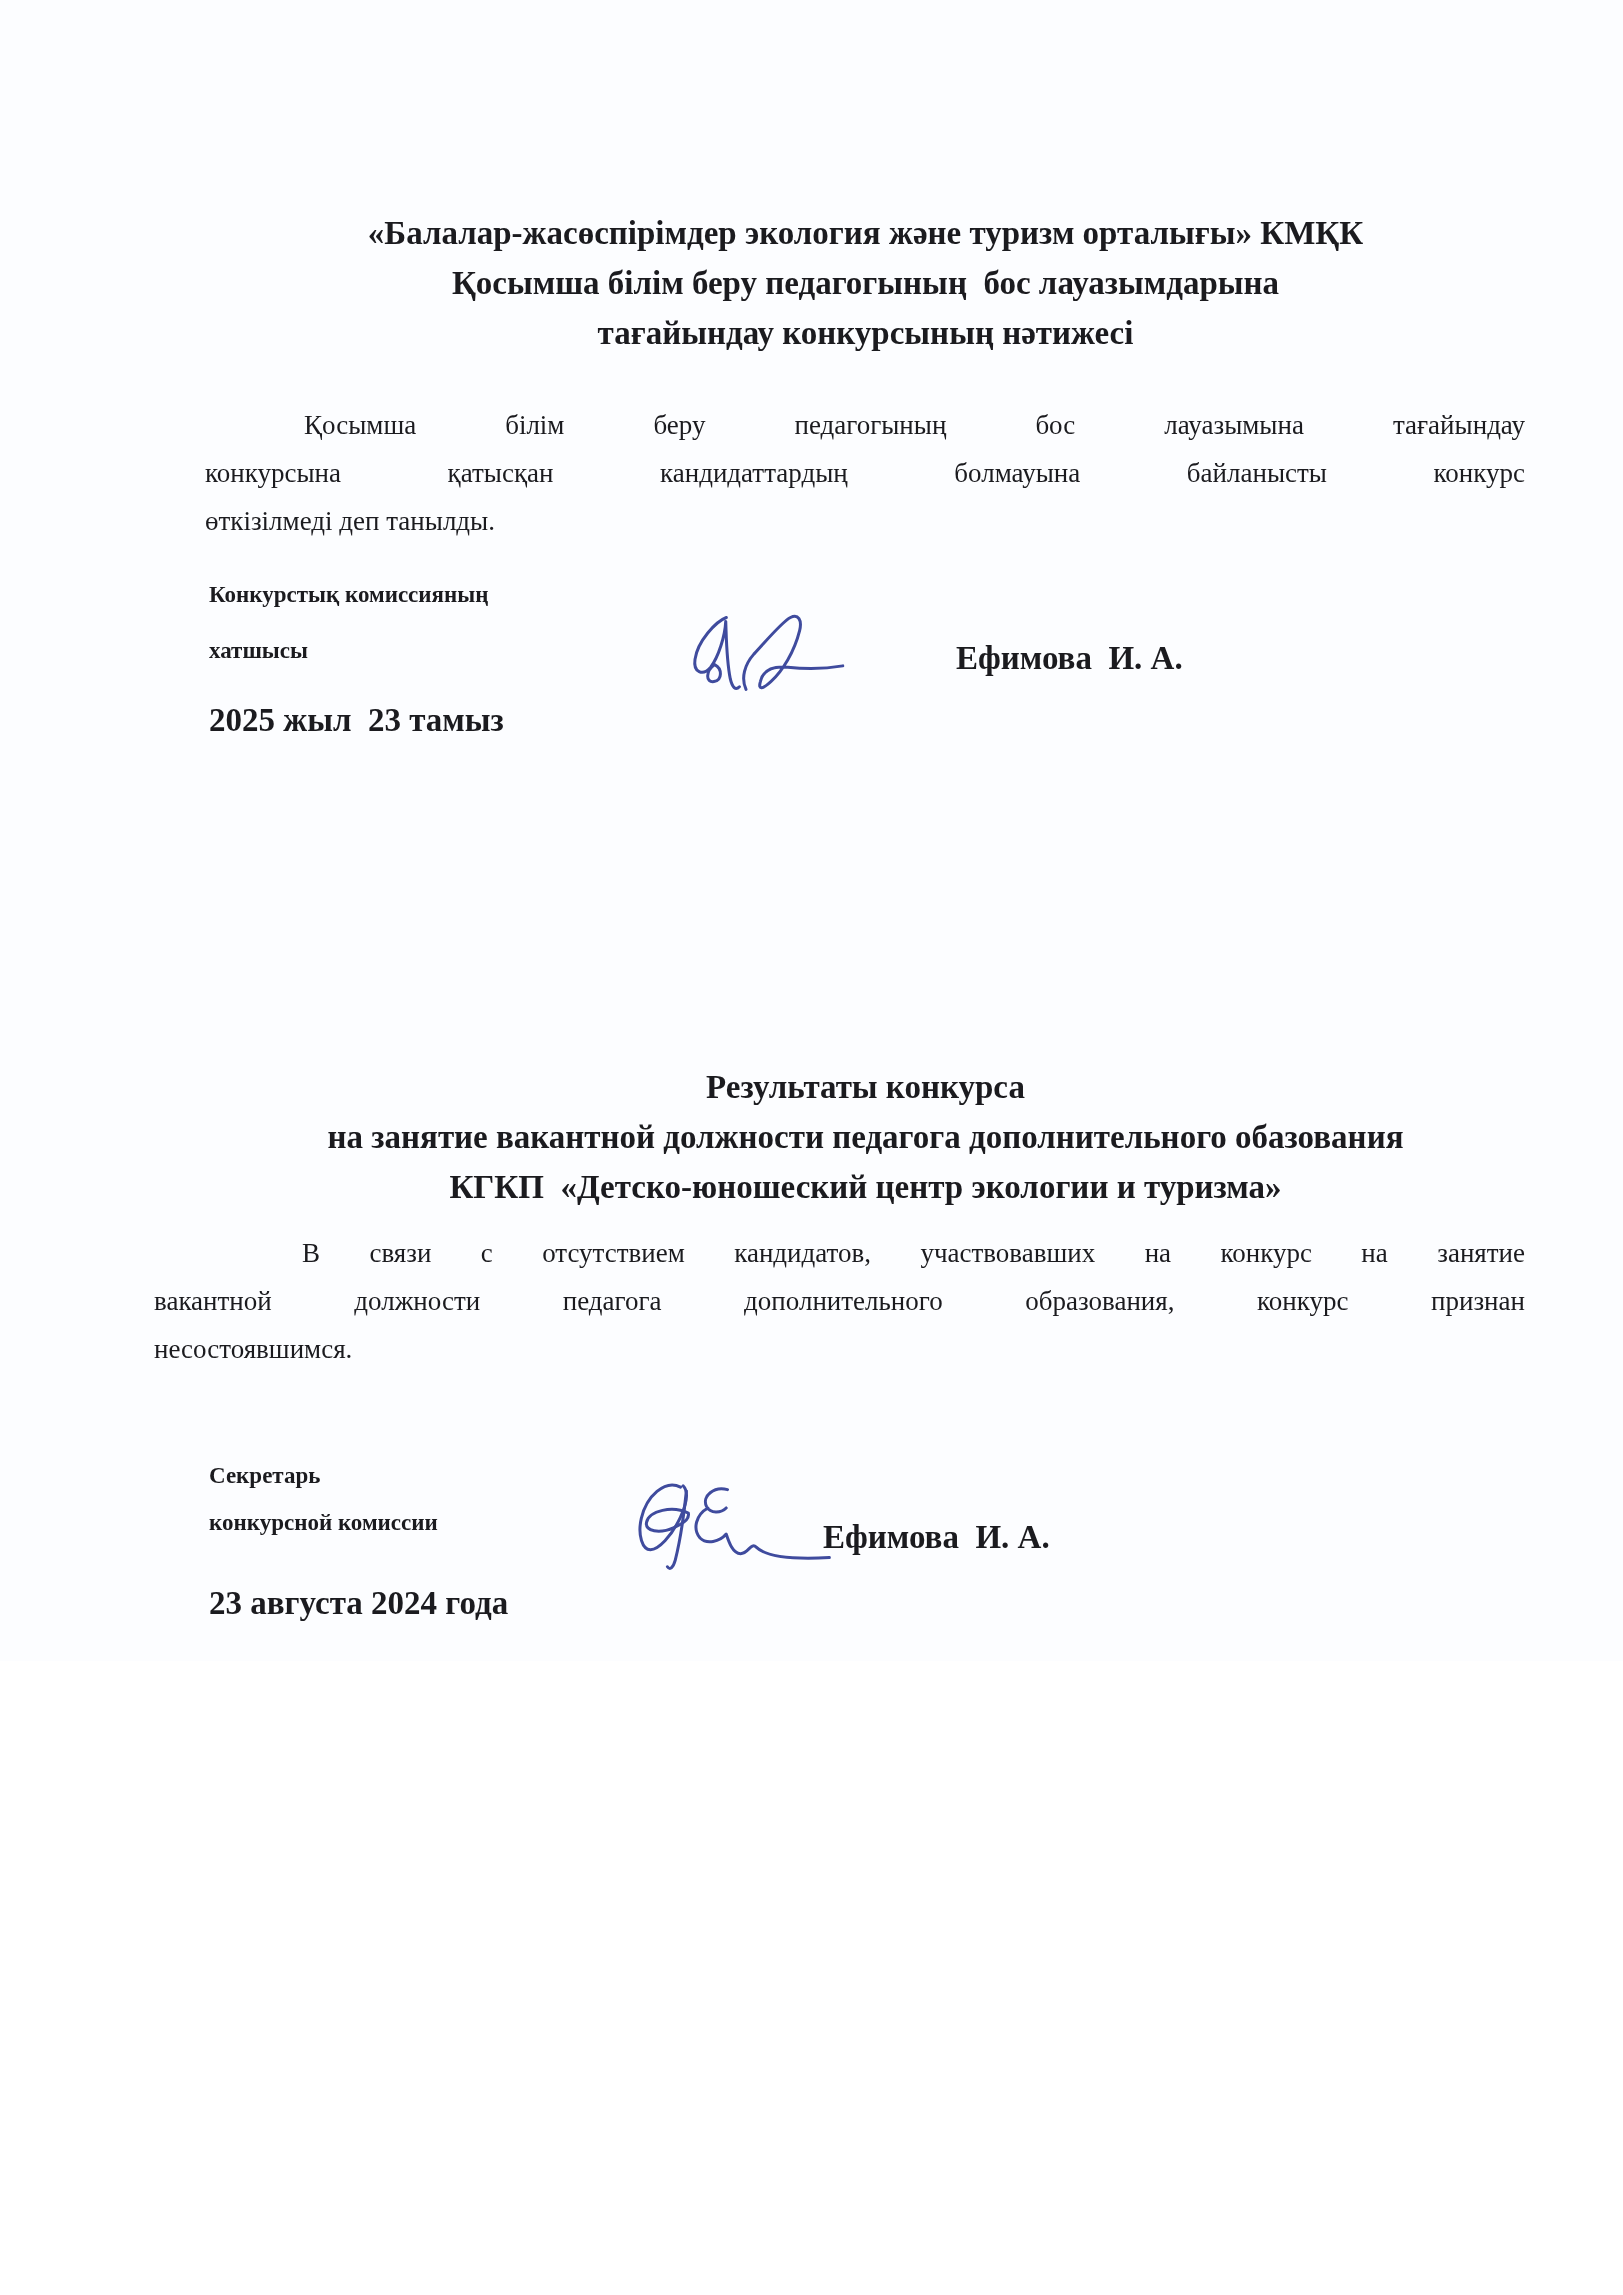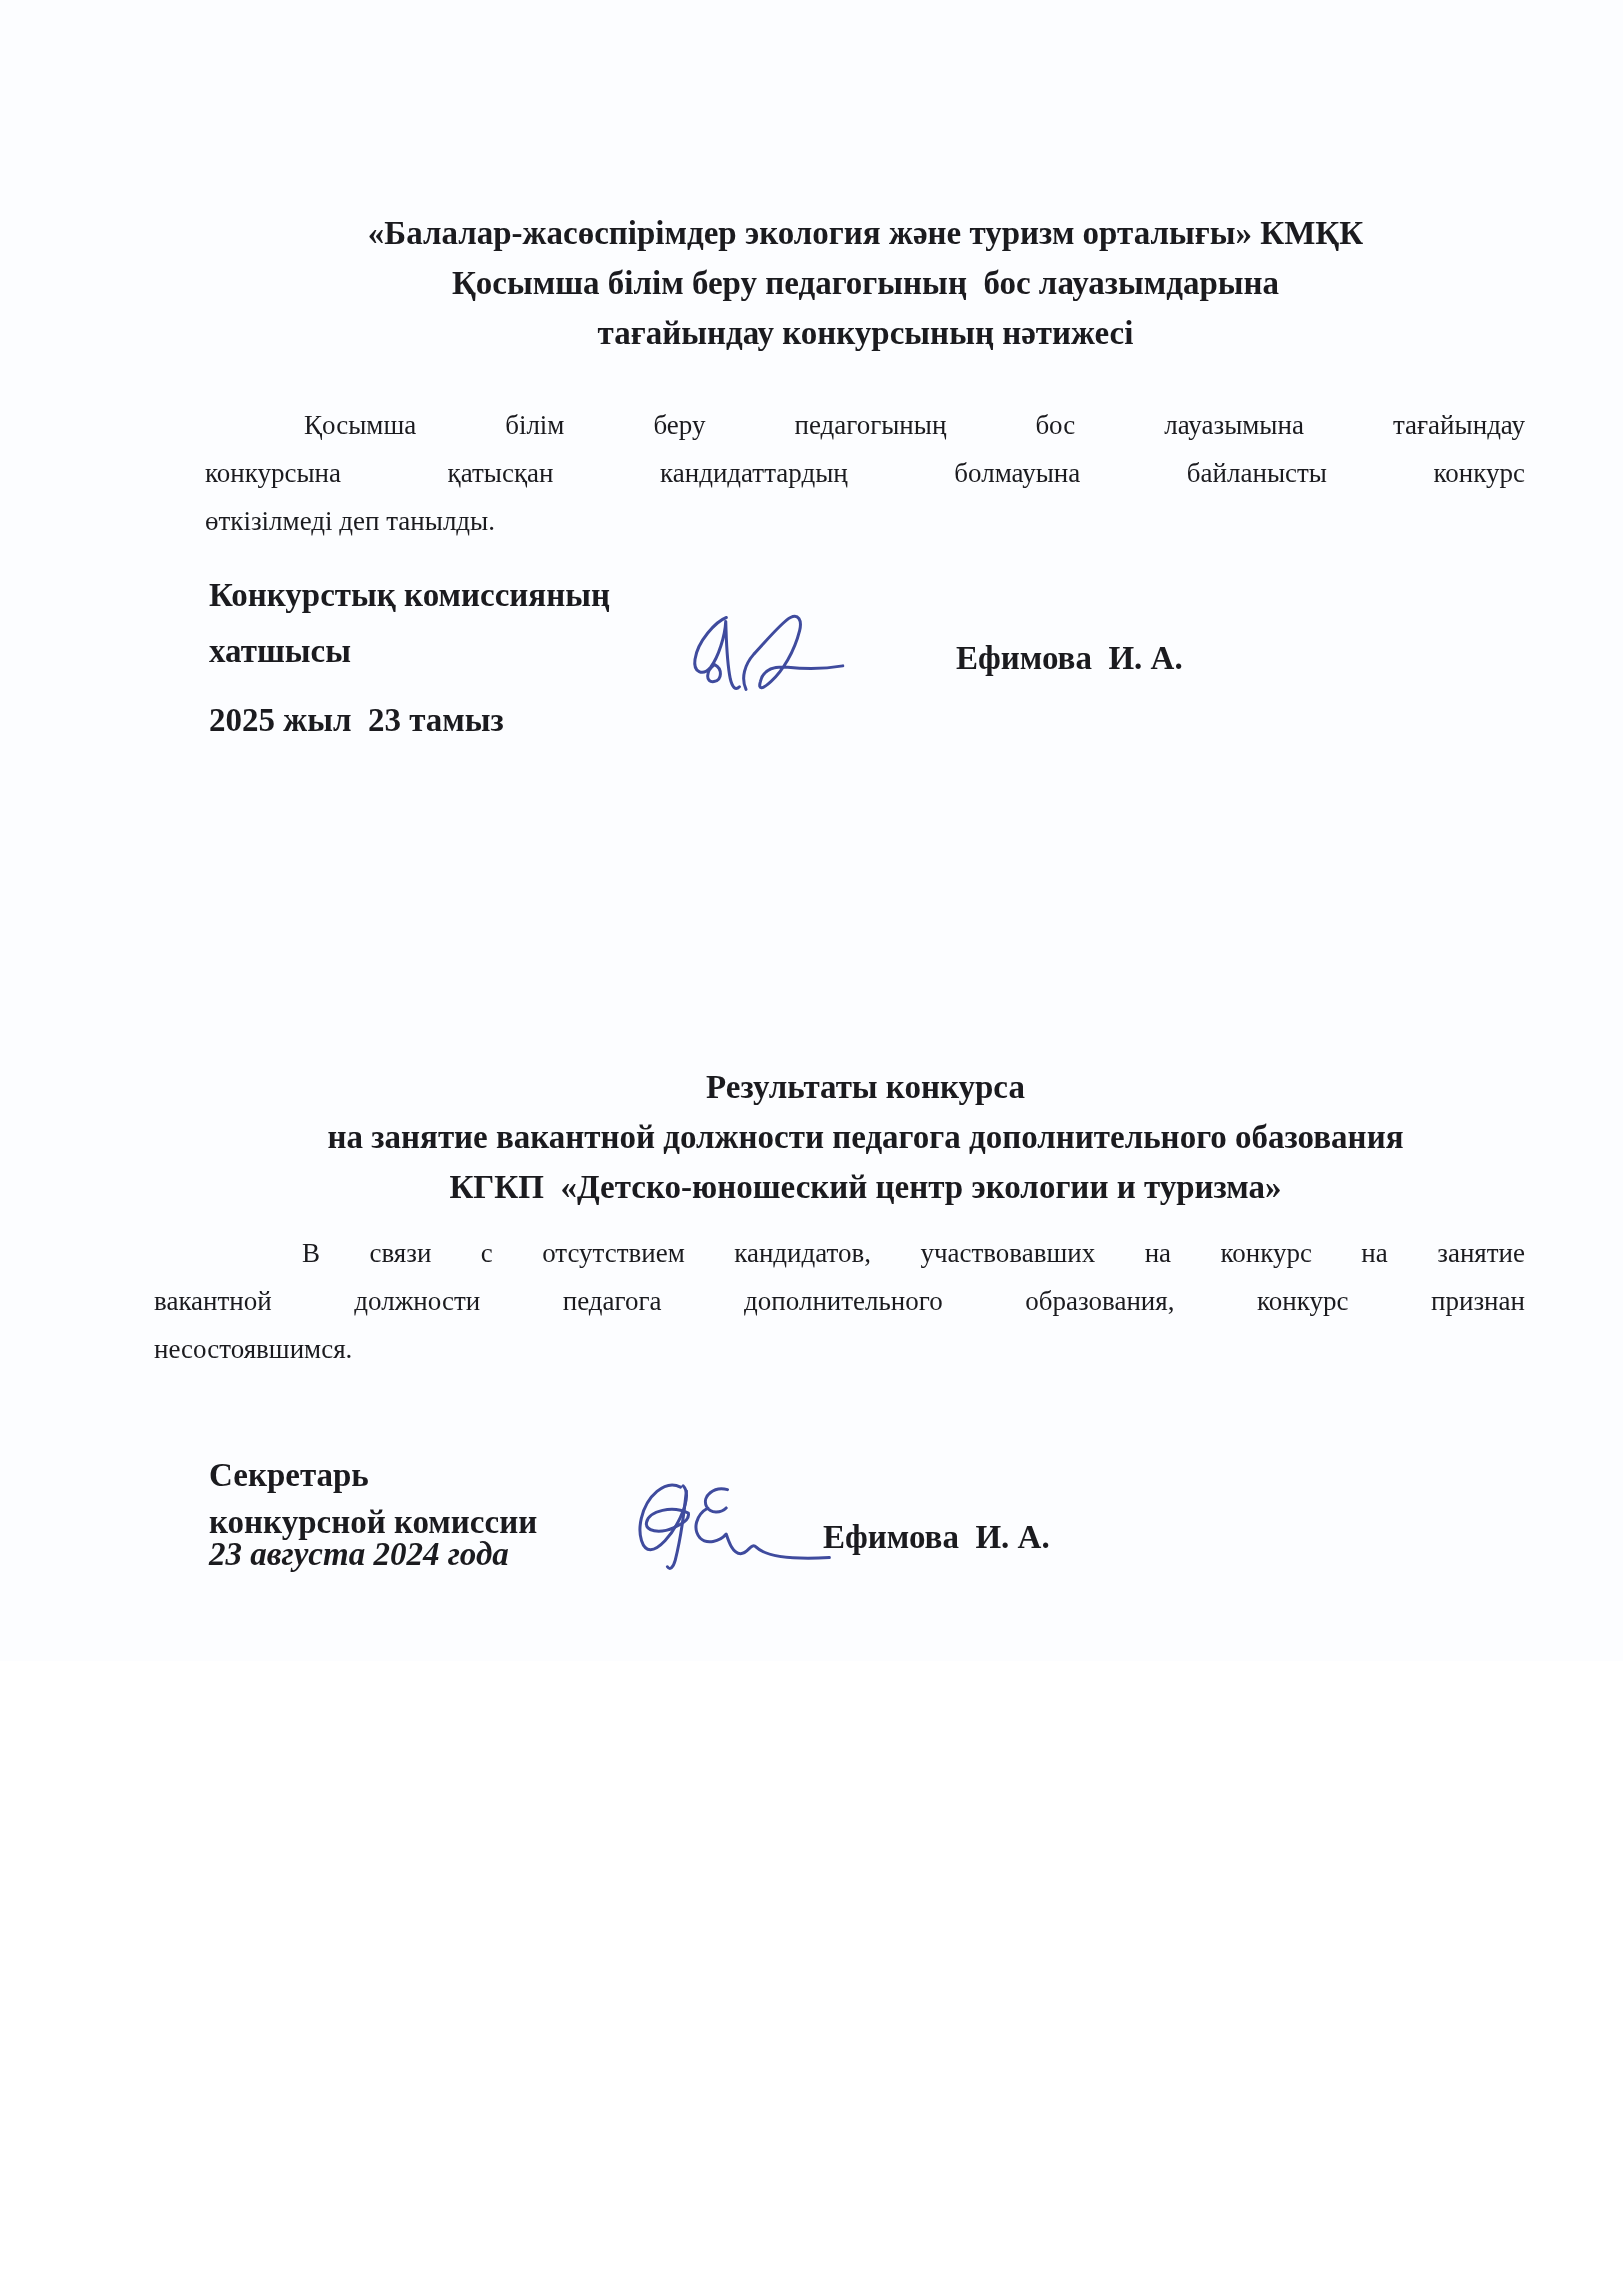--- a/index.html
+++ b/index.html
@@ -13,21 +13,21 @@
     overflow:hidden;
   }
   .abs { position:absolute; }
   .pre { white-space:pre-wrap; }
   .center-block { text-align:center; }
   .ttl { font-weight:bold; font-size:33px; line-height:50px; }
   .body-line { font-size:27px; line-height:48px; }
   .j { text-align:justify; text-align-last:justify; }
   .indent1 { text-indent:99px; }
   .indent2 { text-indent:148px; }
-  .lbl { font-weight:bold; font-size:33px; line-height:56px; }
+  .lbl { font-weight:bold; font-size:23px; line-height:56px; }
   .lbl-tight { line-height:47px; }
   .name { font-weight:bold; font-size:33px; }
   .date { font-weight:bold; font-size:33px; }
   .sig svg { display:block; width:100%; height:100%; }
   .sig path {
     fill:none;
     stroke-width:4.6;
     stroke-linecap:round;
     stroke-linejoin:round;
   }
@@ -87,16 +87,16 @@
     <svg viewBox="0 0 320 170">
       <path d="M88,20 C64,8 36,34 28,68 C22,94 30,116 42,116 C54,116 74,96 88,66 C98,44 100,26 92,18" stroke="#3f4b9e"></path>
       <path d="M100,60 C76,48 40,56 36,74 C33,88 56,92 78,82 C92,76 102,68 100,60" stroke="#3f4b9e"></path>
       <path d="M97,26 C94,56 88,100 80,132 C77,143 72,148 68,142" stroke="#3f4b9e"></path>
       <path d="M160,24 C140,18 120,34 128,50 C134,61 150,60 158,52 M130,52 C112,62 106,84 118,98 C128,108 148,104 158,92 C162,104 168,122 180,122 C192,122 196,104 204,112 C216,124 244,132 316,128" stroke="#3f4b9e"></path>
     </svg>
   </div>
 
   <div class="abs name pre" style="left:823px; top:1519px;">Ефимова  И. А.</div>
 
-  <div class="abs date pre" style="left:209px; top:1536px;font-style:italic;">23 августа 2024 года</div>
+  <div class="abs date pre" style="left:209px; top:1585px;">23 августа 2024 года</div>
 
 </div>
 
 
 </body></html>

